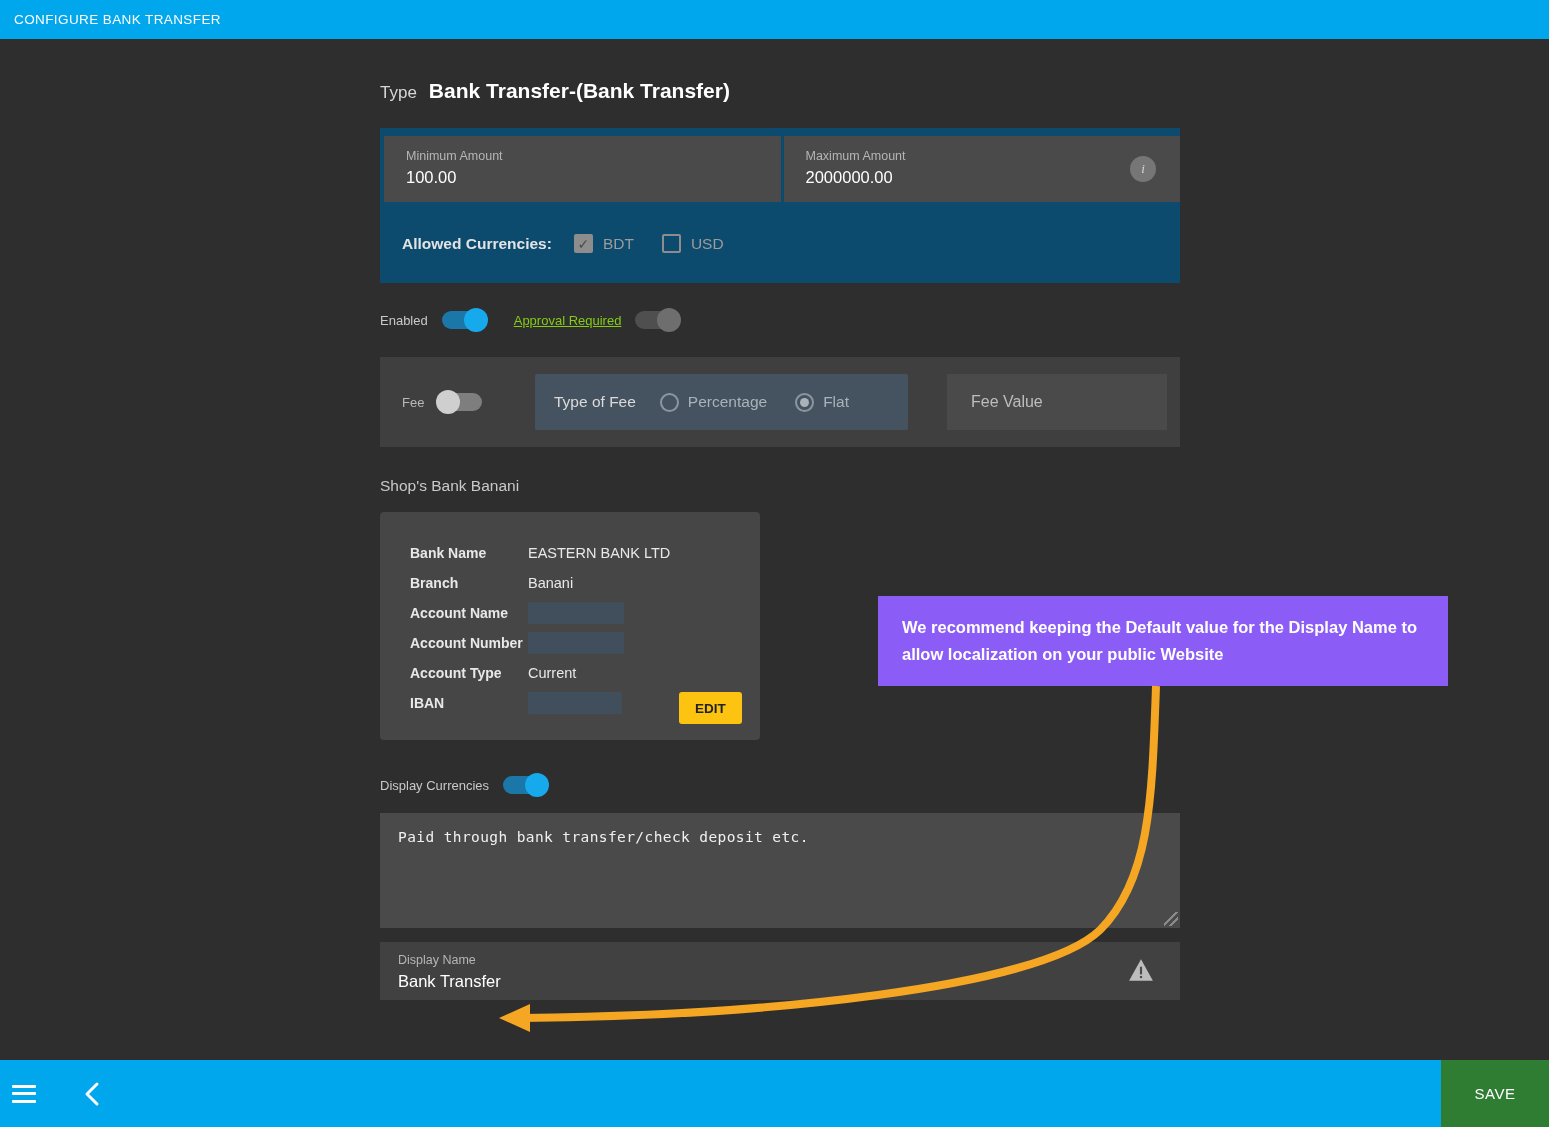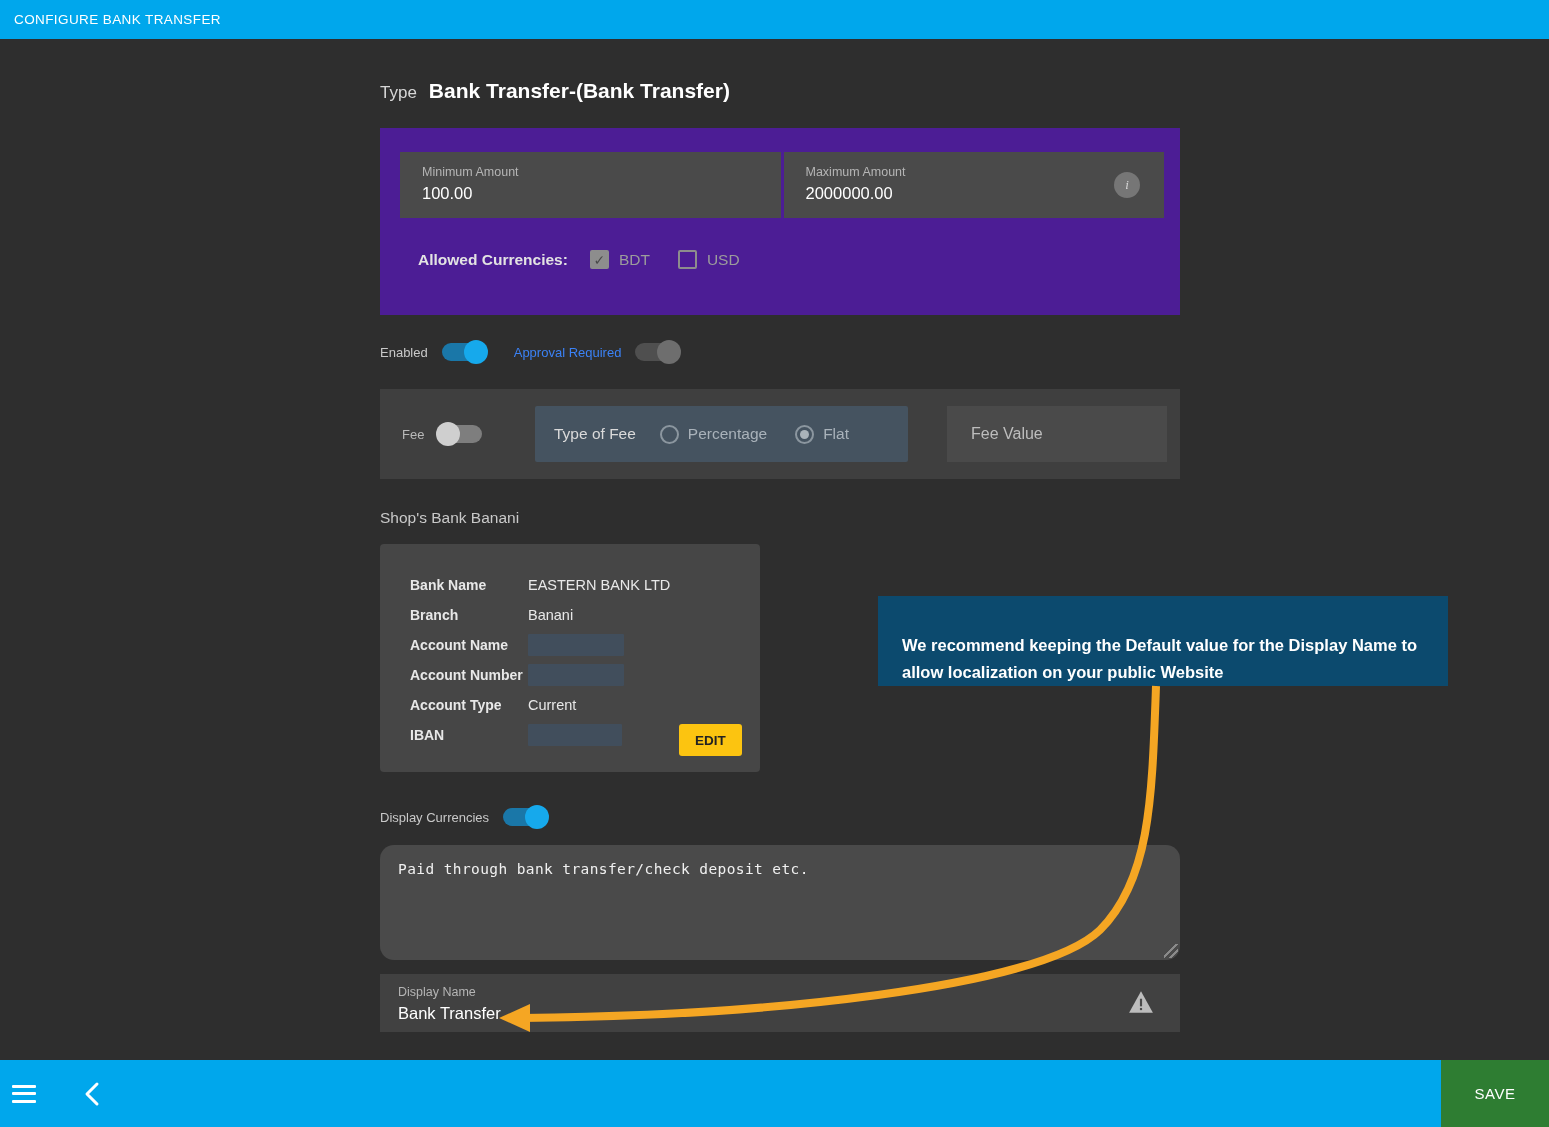--- a/index.html
+++ b/index.html
@@ -54,23 +54,23 @@
   .type-row {
     display: flex; align-items: baseline;
     gap: 12px;
     padding-top: 40px;
   }
   .type-label { color: #d6d6d6; font-size: 17px; }
   .type-value { color: #ffffff; font-size: 21px; font-weight: bold; }
 
   
   .panel {
-    background: #4c1d95;
+    background: #0c4a6e;
     margin-top: 25px;
-    padding: 16px;
+    padding: 0;
   }
   .amount-row { display: flex; }
   .amount-field {
     position: relative;
     background: #4a4a4a;
     height: 66px;
     padding: 12px 0 0 22px;
     margin: 8px 0 0 0;
   }
   .amount-field.min { width: 398px; margin-left: 4px; }
@@ -104,21 +104,21 @@
   .chk.off { border: 2px solid #8d8d8d; background: transparent; }
   .chk-label { color: #9c9c9c; font-size: 15.5px; }
 
   
   .toggle-row {
     display: flex; align-items: center;
     margin-top: 28px;
     gap: 0;
   }
   .tg-label { color: #c9c9c9; font-size: 13px; }
-  .tg-label.dim { color: #3b82f6; }
+  .tg-label.dim { color: #84cc16; text-decoration: underline; }
   .switch {
     position: relative;
     width: 44px; height: 18px;
     border-radius: 9px;
     margin: 0 0 0 14px;
   }
   .switch .knob {
     position: absolute; top: -3px;
     width: 24px; height: 24px; border-radius: 50%;
   }
@@ -196,21 +196,20 @@
   }
 
   
   .di-row { display: flex; align-items: center; margin-top: 36px; }
   .textarea-box {
     position: relative;
     background: #4a4a4a;
     width: 800px; height: 115px;
     margin-top: 19px;
     padding: 16px 18px;
-    border-radius: 14px;
   }
   .ta-text {
     color: #f0f0f0;
     font-family: "DejaVu Sans Mono", monospace;
     font-size: 14.5px;
     letter-spacing: 0.4px;
   }
   .resize-grip {
     position: absolute; right: 2px; bottom: 2px;
     width: 14px; height: 14px;
@@ -230,22 +229,22 @@
   .warn-icon {
     position: absolute; right: 26px; top: 16px;
     width: 26px; height: 24px;
   }
 
   
   .callout {
     position: absolute;
     left: 878px; top: 596px;
     width: 570px; height: 90px;
-    background: #0c4a6e;
-    display: flex; align-items: flex-end;
+    background: #8b5cf6;
+    display: flex; align-items: center;
     padding: 0 24px;
   }
   .callout-text {
     color: #ffffff;
     font-size: 16.5px;
     font-weight: bold;
     line-height: 27px;
   }
 
   

